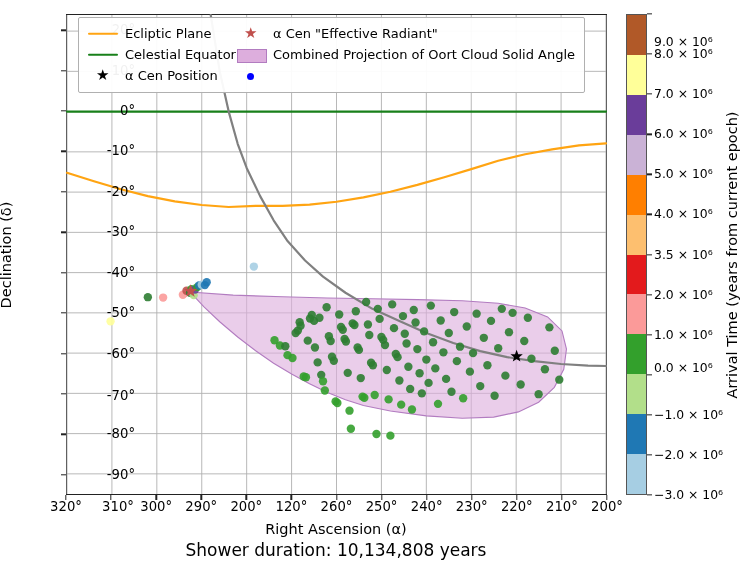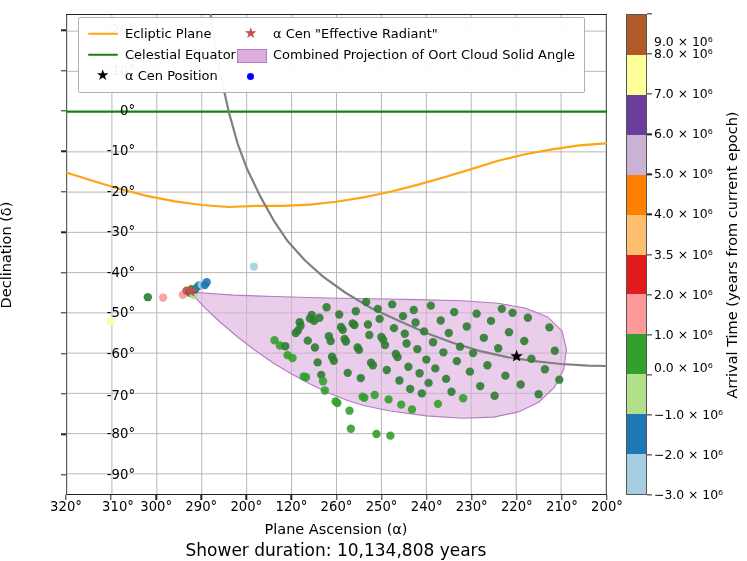--- a/index.html
+++ b/index.html
@@ -284,21 +284,21 @@
       <div class="xtick-mark" style="left: 471.75px; top: 495px;"></div>
       <div class="xtick" style="left: 516.833px;">220°</div>
       <div class="xtick-mark" style="left: 516.833px; top: 495px;"></div>
       <div class="xtick" style="left: 561.917px;">210°</div>
       <div class="xtick-mark" style="left: 561.917px; top: 495px;"></div>
       <div class="xtick" style="left: 607px;">200°</div>
       <div class="xtick-mark" style="left: 607px; top: 495px;"></div>
     </div>
 
   <div id="ylabel">Declination (δ)</div>
-  <div id="xlabel">Plane Ascension (α)</div>
+  <div id="xlabel">Right Ascension (α)</div>
   <div id="subtitle">Shower duration: 10,134,808 years</div>
 
   <div id="legend">
     <div class="leg-col" id="leg-col-1">
         <div class="leg-row">
           <div class="leg-key">
             <div class="key-line" style="background: rgb(255, 164, 18);"></div>
           </div>
           <div class="leg-txt">Ecliptic Plane</div>
         </div>

